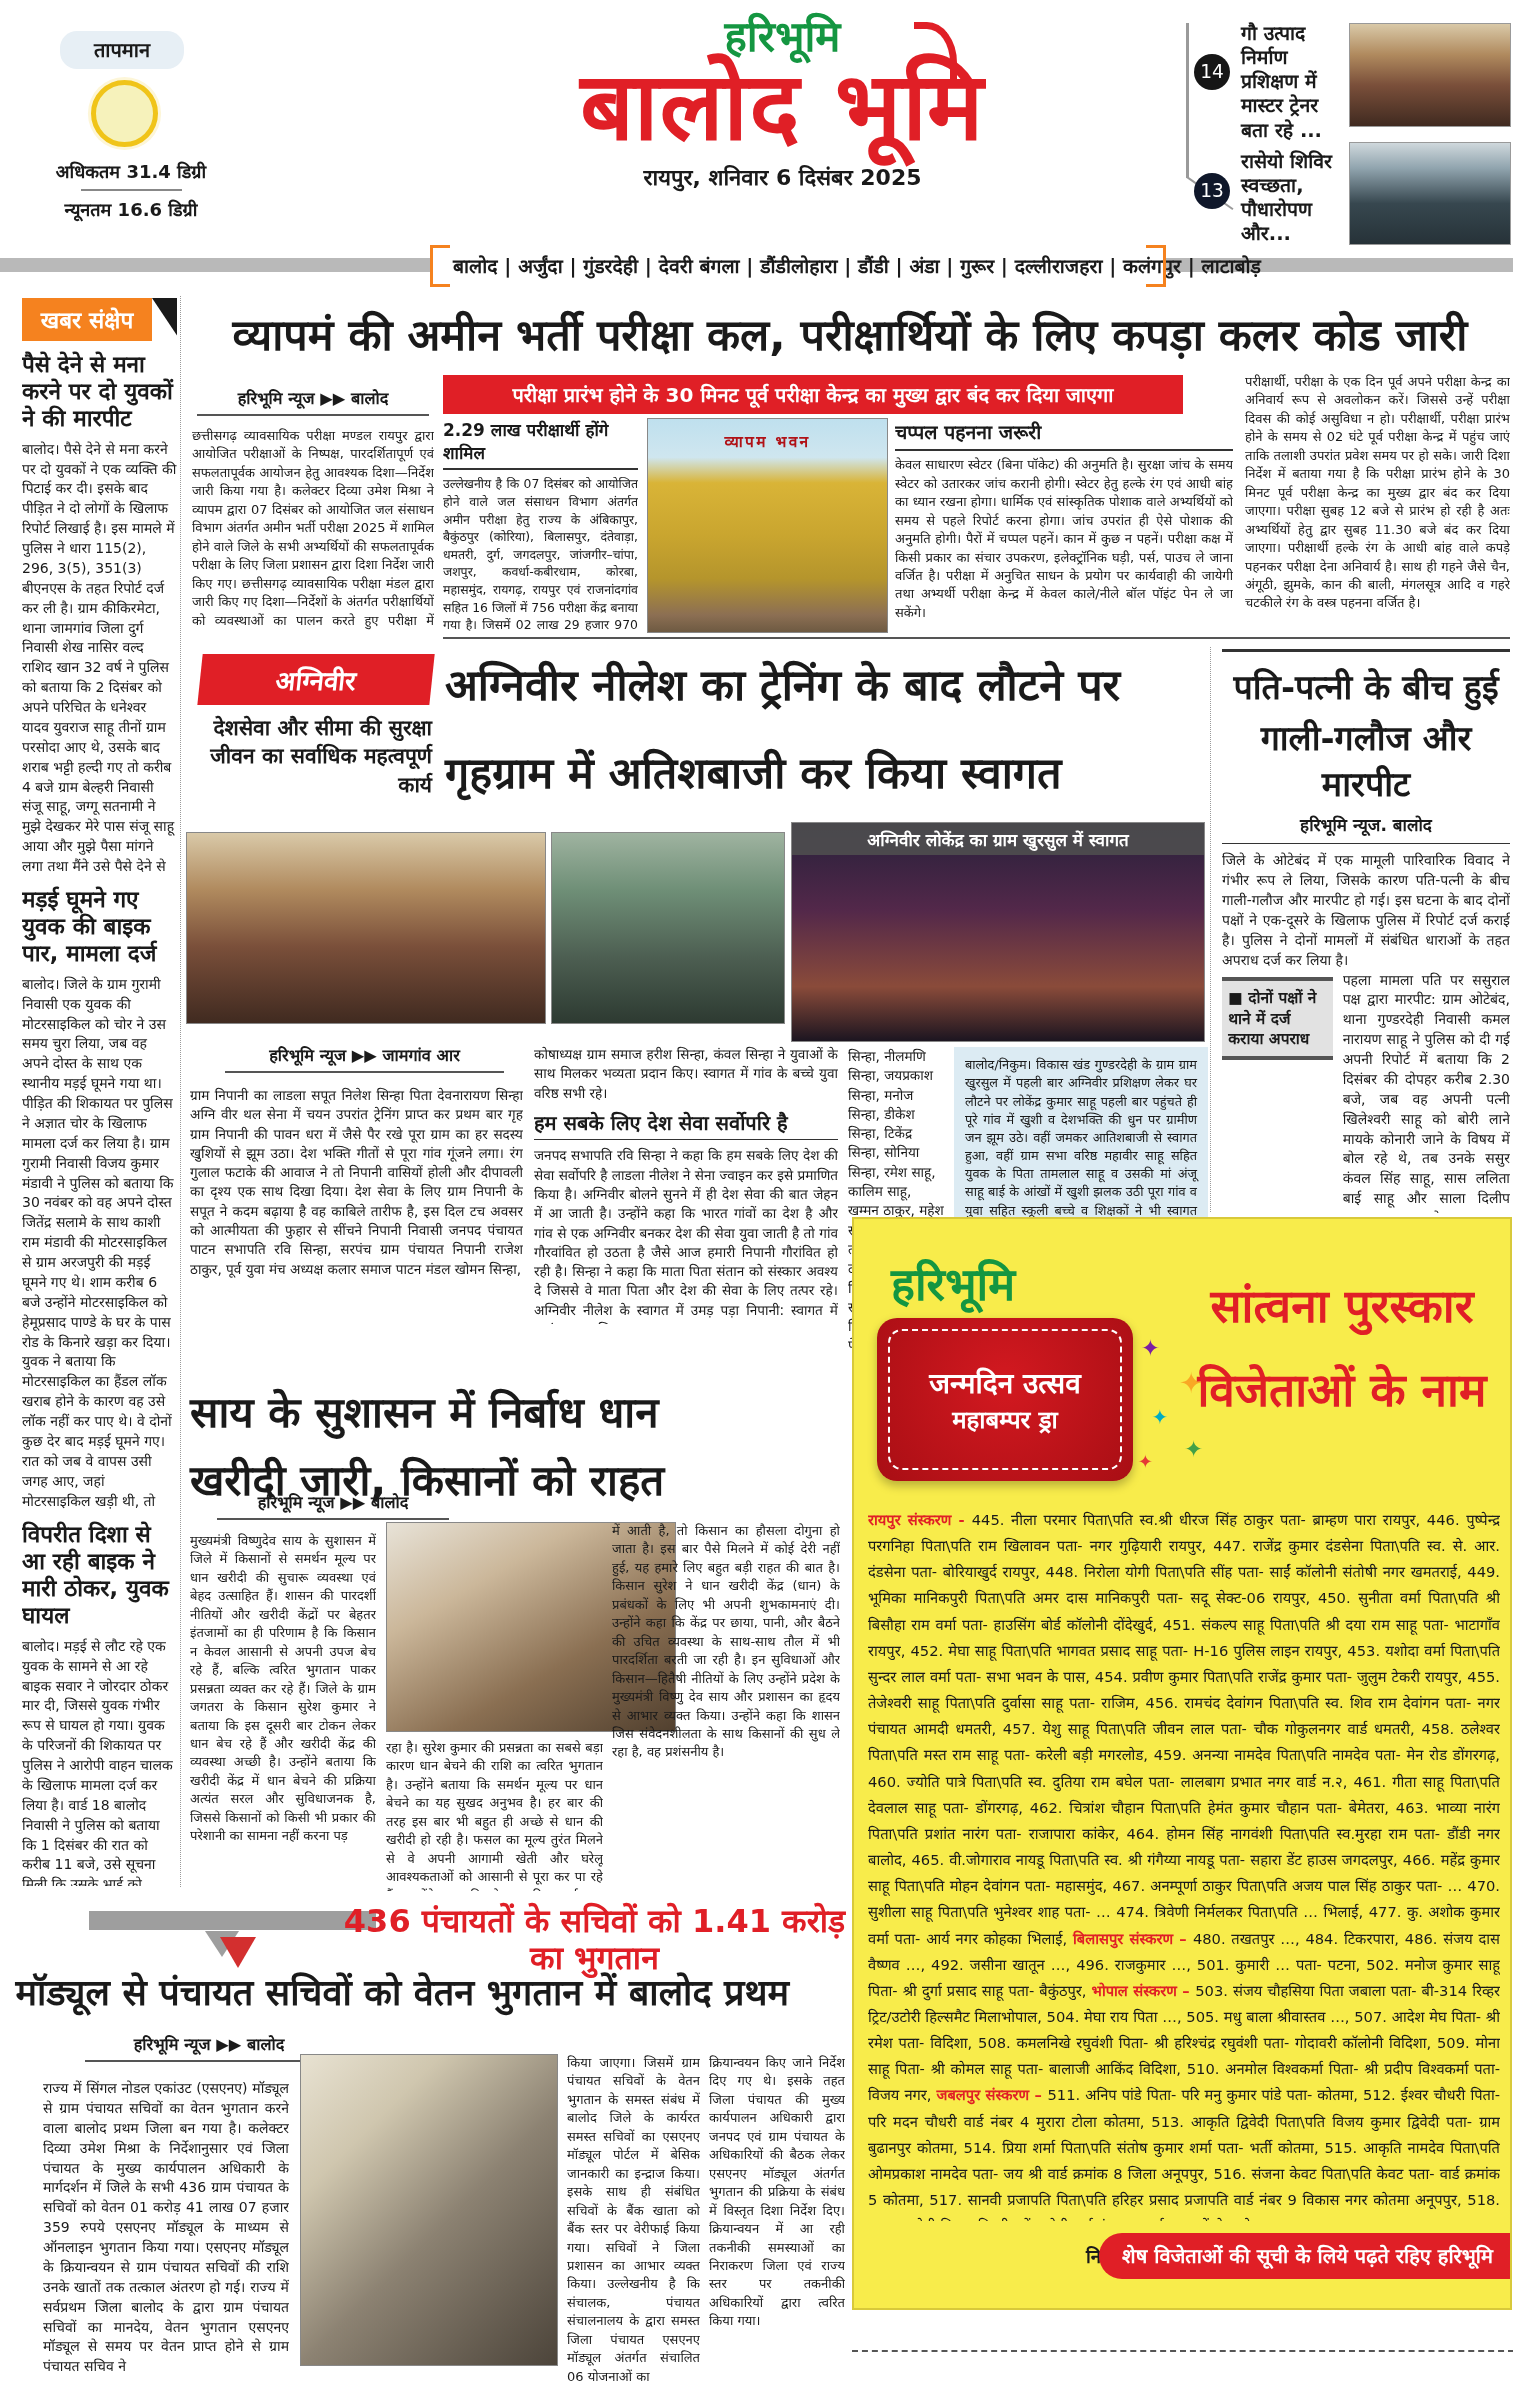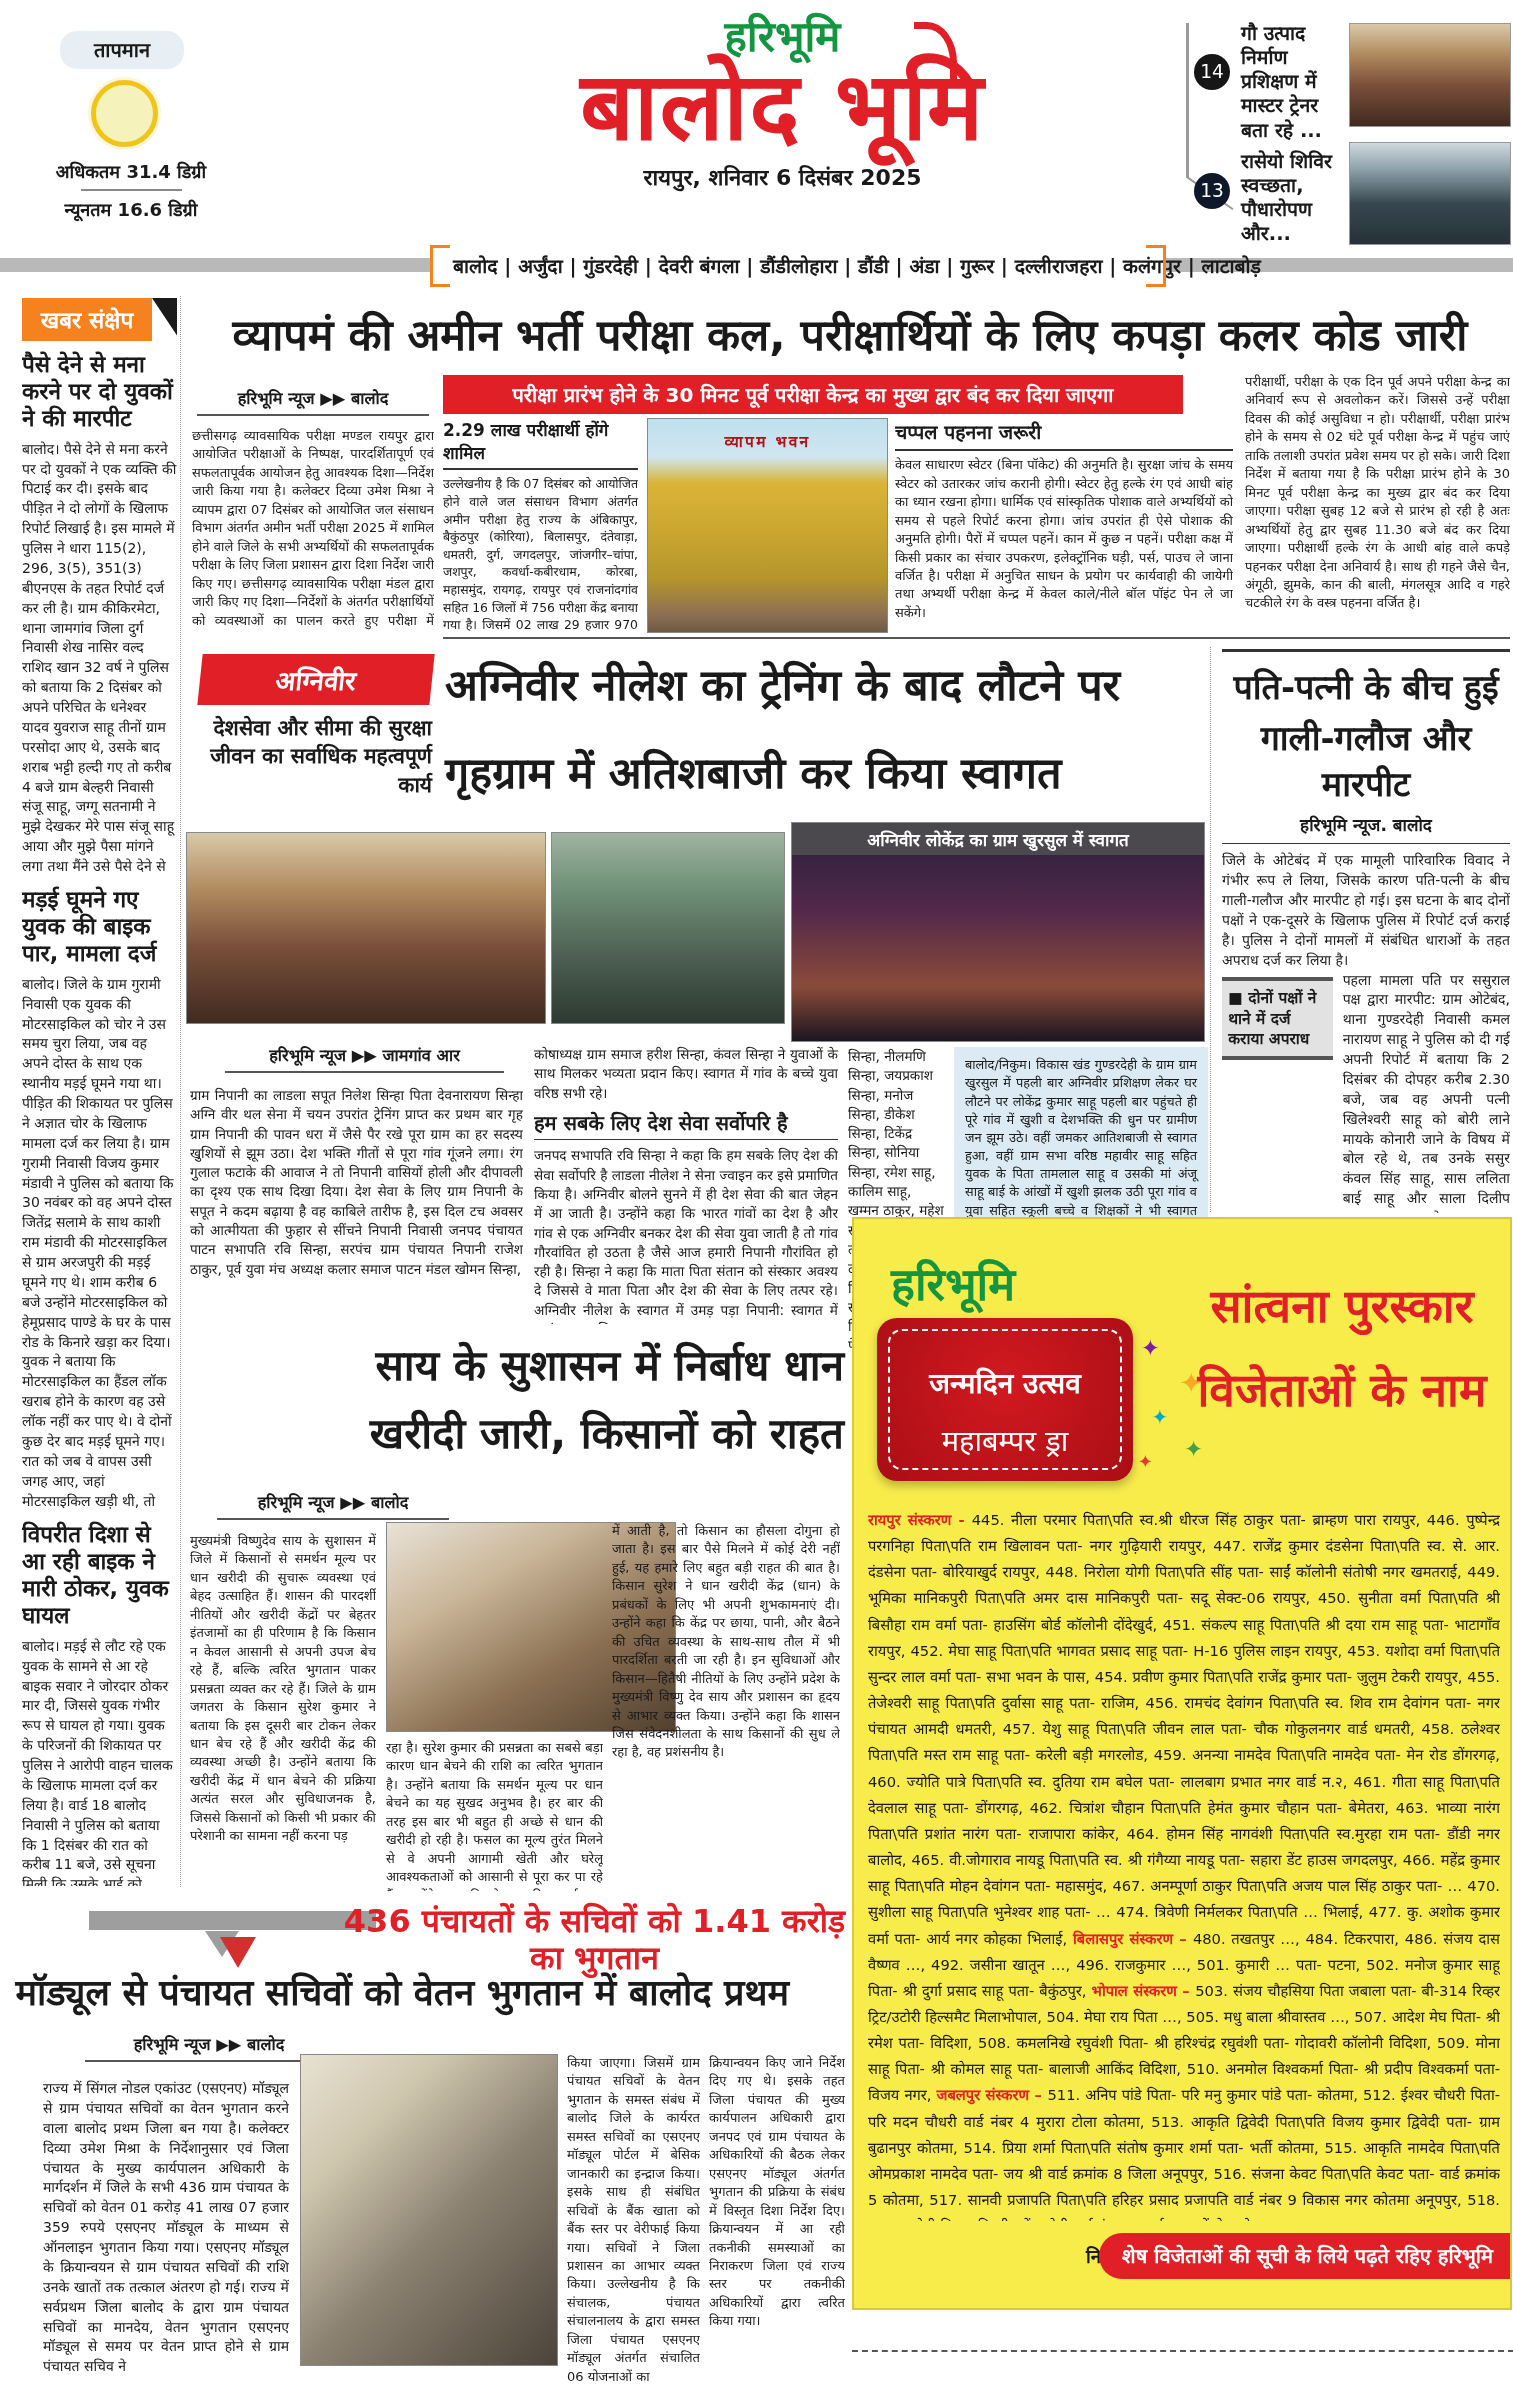--- a/index.html
+++ b/index.html
@@ -136,36 +136,36 @@
     <h2 style="font-size:34px;text-align:center;">पति-पत्नी के बीच हुई</h2>
     <h2 style="font-size:34px;text-align:center;margin-top:4.6px;">गाली-गलौज और मारपीट</h2>
     <div style="font-weight:800;font-size:17px;text-align:center;margin-top:7.7px;border-bottom:1.5px solid #333;padding-bottom:6.2px;">हरिभूमि न्यूज. बालोद</div>
     <div class="bodytxt just" style="margin-top:7.7px;font-size:14px;">जिले के ओटेबंद में एक मामूली पारिवारिक विवाद ने गंभीर रूप ले लिया, जिसके कारण पति-पत्नी के बीच गाली-गलौज और मारपीट हो गई। इस घटना के बाद दोनों पक्षों ने एक-दूसरे के खिलाफ पुलिस में रिपोर्ट दर्ज कराई है। पुलिस ने दोनों मामलों में संबंधित धाराओं के तहत अपराध दर्ज कर लिया है।</div>
     <div style="float:left;width:99px;background:#e2e2e2;border-top:4.6px solid #555;border-bottom:4.6px solid #555;padding:7.7px 6.2px;margin:6.2px 9.3px 3.1px 0;font-weight:800;font-size:15.5px;line-height:1.3;">
       <span>■ </span><span>दोनों पक्षों ने थाने में दर्ज कराया अपराध</span>
     </div>
     <div class="bodytxt just" style="font-size:14px;">पहला मामला पति पर ससुराल पक्ष द्वारा मारपीट: ग्राम ओटेबंद, थाना गुण्डरदेही निवासी कमल नारायण साहू ने पुलिस को दी गई अपनी रिपोर्ट में बताया कि 2 दिसंबर की दोपहर करीब 2.30 बजे, जब वह अपनी पत्नी खिलेश्वरी साहू को बोरी लाने मायके कोनारी जाने के विषय में बोल रहे थे, तब उनके ससुर कंवल सिंह साहू, सास ललिता बाई साहू और साला दिलीप कुमार साहू उनके घर आए। कमल नारायण के अनुसार, तीनों ने उन्हें गाली गलौज करते हुए हाथ-थप्पड़ से मारपीट की, और साला दिलीप कुमार साहू ने डंडा से भी मारा। मारपीट से उनके सिर, पीठ, आंख और शरीर में दर्द हो रहा है। पीड़ित की शिकायत पर पुलिस ने ससुराल पक्ष के तीनों आरोपियों के खिलाफ धारा 115(2), 296, 3(5), 351(3) बीएनएस के तहत रिपोर्ट दर्ज कर ली है। ▶▶शेष पेज 13 पर</div>
   </div>
 
-  <div class="abs" style="left:190px;top:1335px;width:654px;text-align:right;">
+  <div class="abs" style="left:190px;top:1382px;width:654px;text-align:left;">
     <h1 style="font-size:42px;white-space:nowrap;">साय के सुशासन में निर्बाध धान</h1>
     <h1 style="font-size:42px;margin-top:11px;white-space:nowrap;">खरीदी जारी, किसानों को राहत</h1>
   </div>
   <div class="abs byline" style="left:217px;top:1491px;width:232px;">हरिभूमि न्यूज ▶▶ बालोद</div>
   <div class="photo abs" style="left:386px;top:1522px;width:288px;height:208px;border:0.8px solid #888;background:linear-gradient(150deg,#e8e3d8 0%,#cbb79a 30%,#8a6f52 65%,#51402f 100%);"></div>
   <div class="abs bodytxt just" style="left:190px;top:1532px;width:186px;height:358px;">मुख्यमंत्री विष्णुदेव साय के सुशासन में जिले में किसानों से समर्थन मूल्य पर धान खरीदी की सुचारू व्यवस्था एवं बेहद उत्साहित हैं। शासन की पारदर्शी नीतियों और खरीदी केंद्रों पर बेहतर इंतजामों का ही परिणाम है कि किसान न केवल आसानी से अपनी उपज बेच रहे हैं, बल्कि त्वरित भुगतान पाकर प्रसन्नता व्यक्त कर रहे हैं। जिले के ग्राम जगतरा के किसान सुरेश कुमार ने बताया कि इस दूसरी बार टोकन लेकर धान बेच रहे हैं और खरीदी केंद्र की व्यवस्था अच्छी है। उन्होंने बताया कि खरीदी केंद्र में धान बेचने की प्रक्रिया अत्यंत सरल और सुविधाजनक है, जिससे किसानों को किसी भी प्रकार की परेशानी का सामना नहीं करना पड़</div>
   <div class="abs bodytxt just" style="left:386px;top:1739px;width:217px;height:152px;">रहा है। सुरेश कुमार की प्रसन्नता का सबसे बड़ा कारण धान बेचने की राशि का त्वरित भुगतान है। उन्होंने बताया कि समर्थन मूल्य पर धान बेचने का यह सुखद अनुभव है। हर बार की तरह इस बार भी बहुत ही अच्छे से धान की खरीदी हो रही है। फसल का मूल्य तुरंत मिलने से वे अपनी आगामी खेती और घरेलू आवश्यकताओं को आसानी से पूरा कर पा रहे हैं। उन्होंने कहा कि मेहनत की कमाई जब समय पर हाथ</div>
   <div class="abs bodytxt just" style="left:612px;top:1522px;width:228px;height:369px;">में आती है, तो किसान का हौसला दोगुना हो जाता है। इस बार पैसे मिलने में कोई देरी नहीं हुई, यह हमारे लिए बहुत बड़ी राहत की बात है। किसान सुरेश ने धान खरीदी केंद्र (धान) के प्रबंधकों के लिए भी अपनी शुभकामनाएं दी। उन्होंने कहा कि केंद्र पर छाया, पानी, और बैठने की उचित व्यवस्था के साथ-साथ तौल में भी पारदर्शिता बरती जा रही है। इन सुविधाओं और किसान—हितैषी नीतियों के लिए उन्होंने प्रदेश के मुख्यमंत्री विष्णु देव साय और प्रशासन का हृदय से आभार व्यक्त किया। उन्होंने कहा कि शासन जिस संवेदनशीलता के साथ किसानों की सुध ले रहा है, वह प्रशंसनीय है।</div>
 
   <div class="abs" style="left:852px;top:1217px;width:660px;height:1093px;background:#f8ec4b;border:2.3px solid #d8c93a;box-sizing:border-box;overflow:hidden;">
     <div style="position:absolute;left:37px;top:33px;font-size:45px;font-weight:800;color:#149641;">हरिभूमि</div>
     <div style="position:absolute;left:23px;top:99px;width:256px;height:163px;background:radial-gradient(circle at 50% 40%,#d31920 0%,#a80e14 100%);border-radius:20px;box-shadow:0 4.6px 9.3px rgba(0,0,0,.25);">
       <div style="position:absolute;inset:11px;border:2.3px dashed #ffffff;border-radius:14px;"></div>
       <div style="position:relative;margin-top:45px;text-align:center;color:#fff;font-weight:800;font-size:28px;">जन्मदिन उत्सव</div>
-      <div style="position:relative;margin-top:19px;text-align:center;color:#fff;font-weight:400;font-size:29px;">महाबम्पर ड्रा</div>
+      <div style="position:relative;margin-top:1px;text-align:center;color:#fff;font-weight:700;font-size:24px;">महाबम्पर ड्रा</div>
     </div>
     <div style="position:absolute;left:279px;top:93px;width:85px;height:170px;">
       <span style="position:absolute;left:7.7px;top:23px;color:#7b1fa2;font-size:23px;">✦</span>
       <span style="position:absolute;left:46px;top:54px;color:#f9a825;font-size:29px;">✦</span>
       <span style="position:absolute;left:18.6px;top:93px;color:#00acc1;font-size:20px;">✦</span>
       <span style="position:absolute;left:51px;top:124px;color:#43a047;font-size:23px;">✦</span>
       <span style="position:absolute;left:4.6px;top:139px;color:#e53935;font-size:18.6px;">✦</span>
     </div>
     <div style="position:absolute;left:333px;top:54px;width:310px;text-align:center;">
       <div style="color:#e01f26;font-weight:800;font-size:46px;">सांत्वना पुरस्कार</div>

